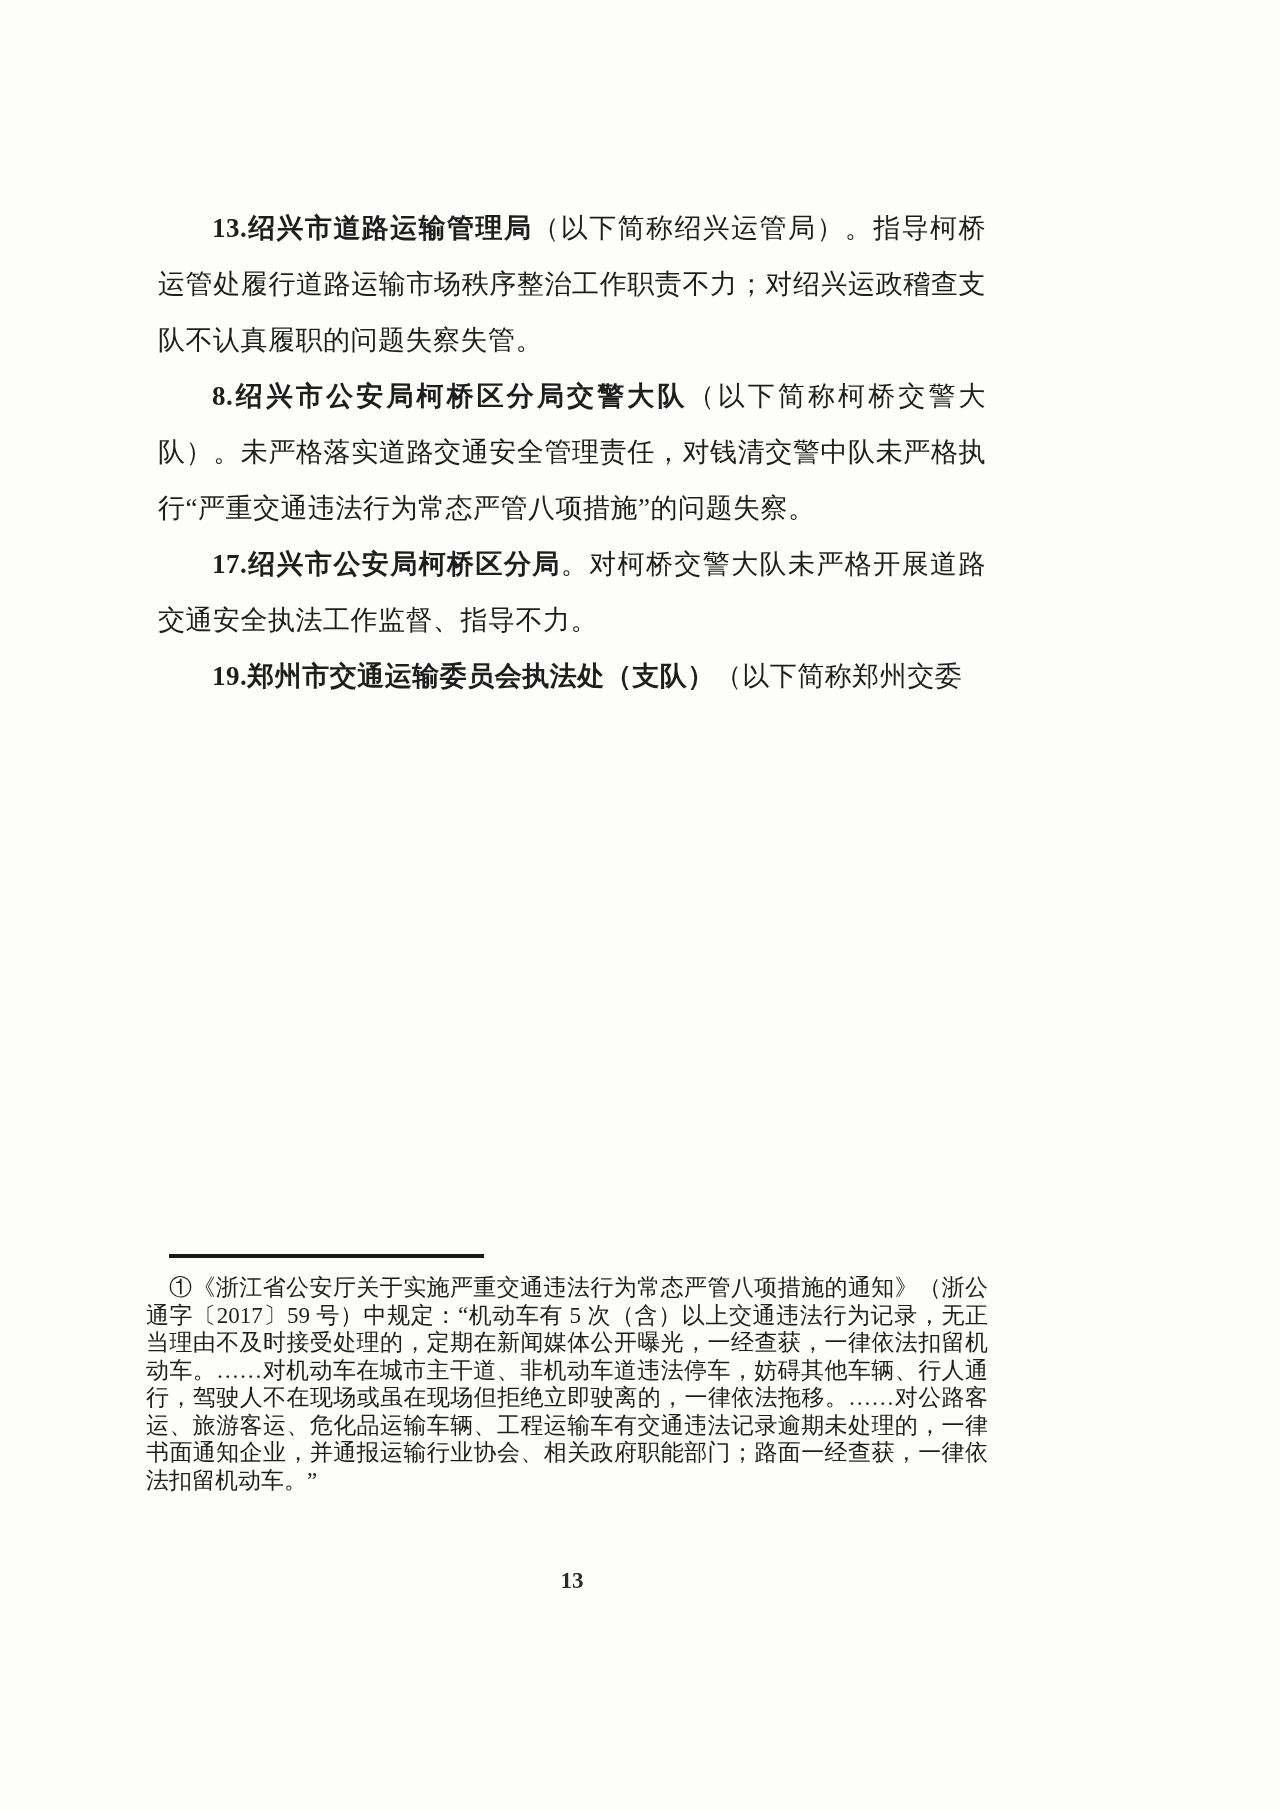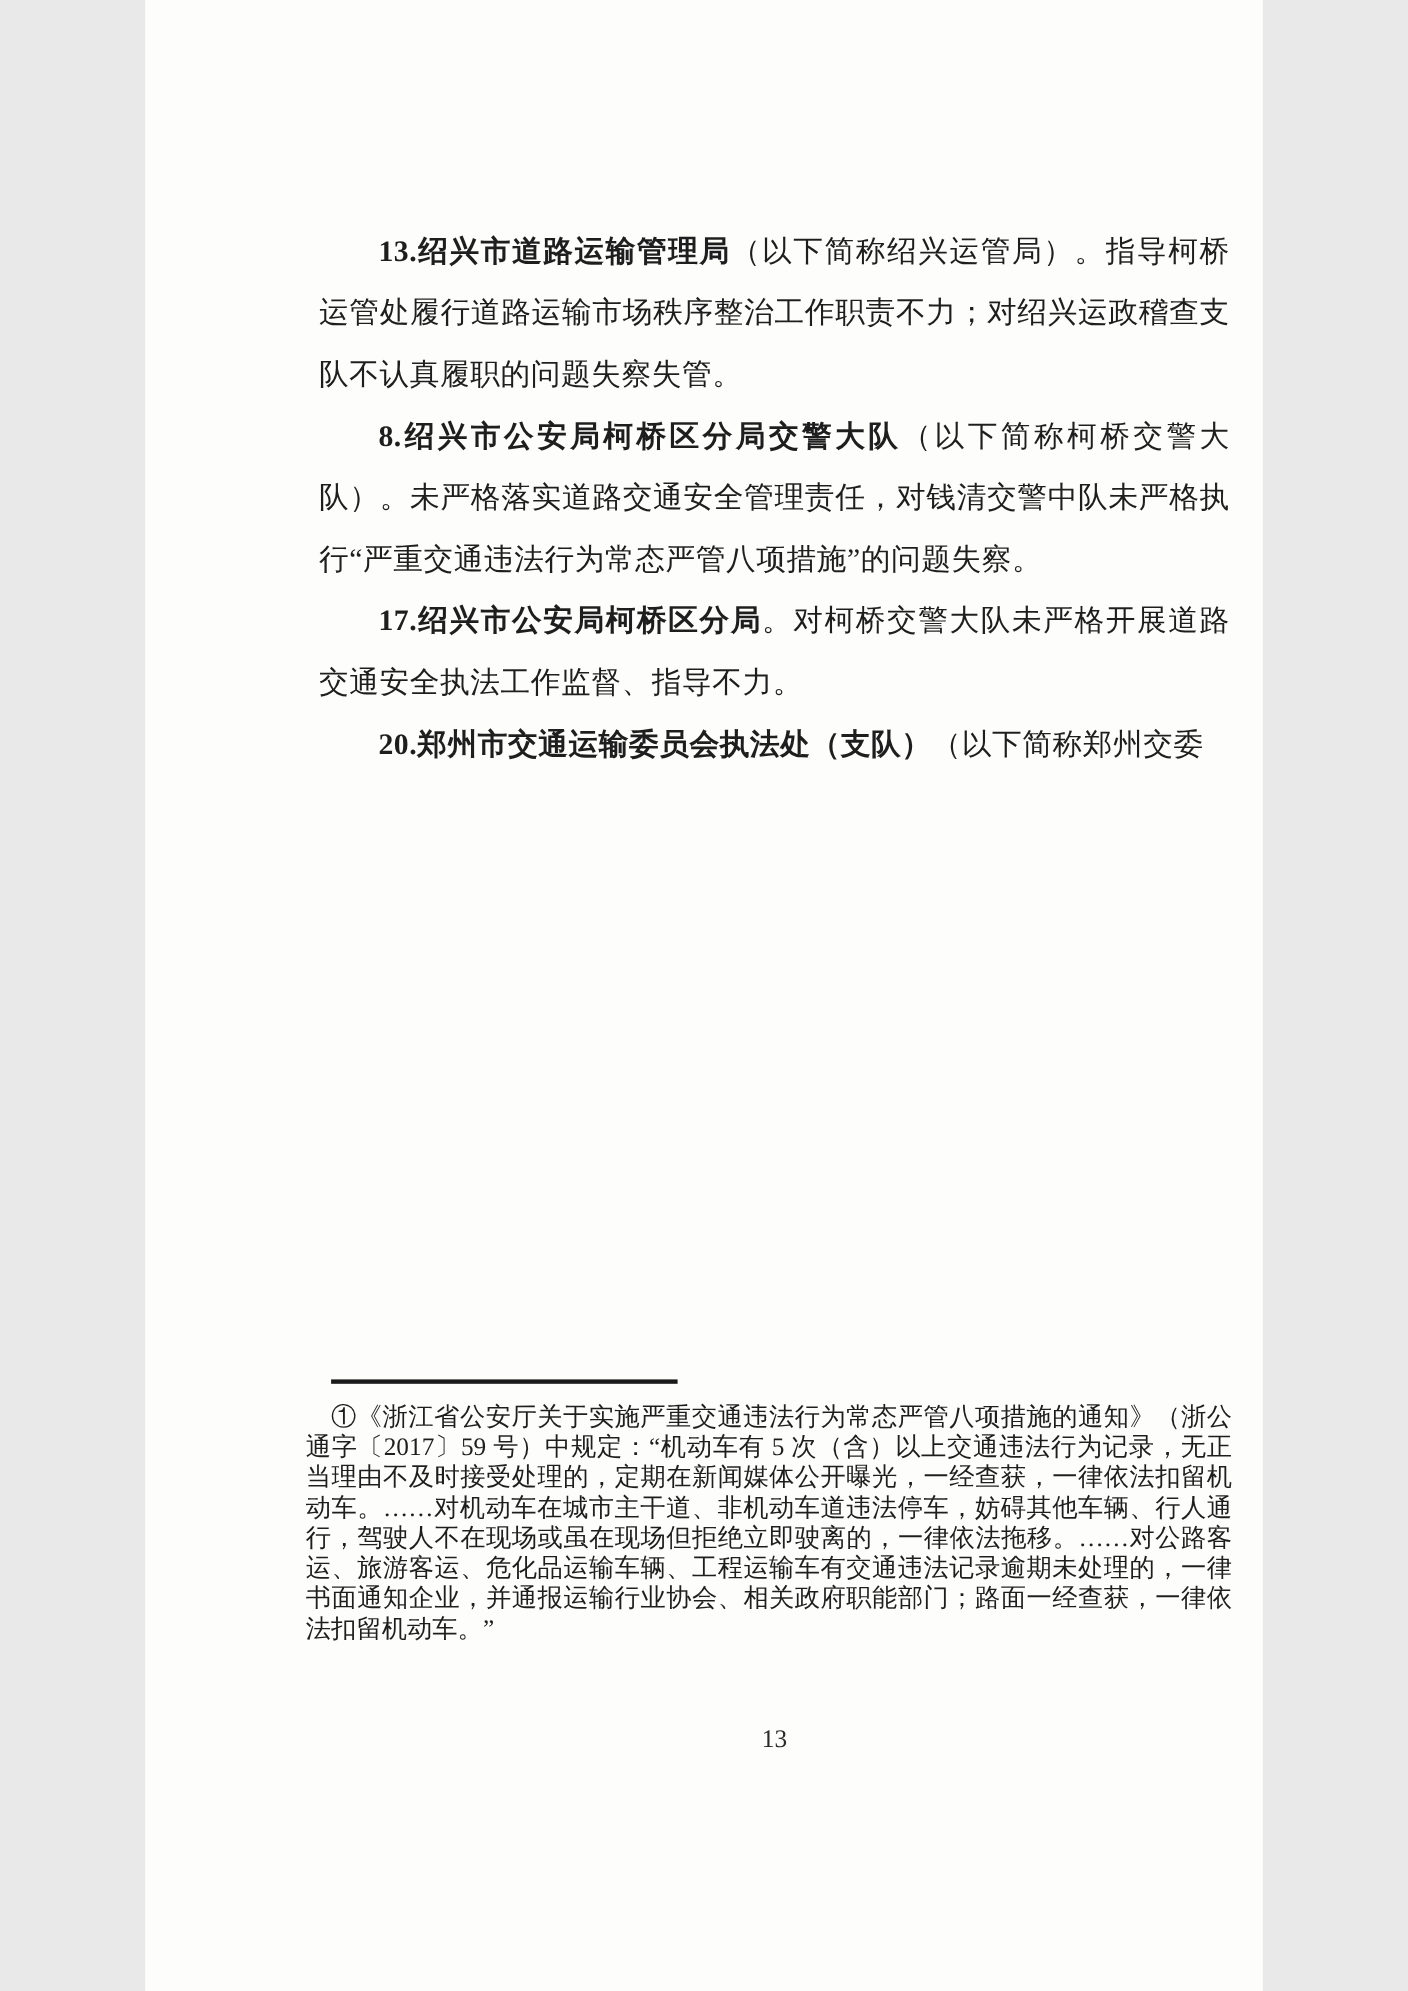--- a/index.html
+++ b/index.html
@@ -2,21 +2,21 @@
 <html lang="zh"><head>
 <meta charset="utf-8">
 <style>
   html, body {
     margin: 0;
     padding: 0;
     background: #e9e9e9;
   }
   .page {
     position: relative;
-    width: 1016px;
+    width: 1280px;
     height: 1810px;
     margin: 0 auto;
     background: #fdfdfc;
     color: #1e1e1e;
     font-family: "Liberation Serif", "DejaVu Serif", serif;
     overflow: hidden;
   }
   .content {
     position: absolute;
     left: 158px;
@@ -62,38 +62,39 @@
     text-indent: 1em;
   }
   .page-number {
     position: absolute;
     left: 158px;
     width: 828px;
     top: 1568px;
     text-align: center;
     font-size: 23px;
     color: #2a2a2a;
+    font-weight: bold;
   }
 </style>
 </head>
 <body>
 
 <div class="page">
 
   <div class="content">
 
     <p class="para"><b class="org">13.绍兴市道路运输管理局</b><span>（以下简称绍兴运管局）。指导柯桥运管处履行道路运输市场秩序整治工作职责不力；对绍兴运政稽查支队不认真履职的问题失察失管。</span><sup></sup><span></span></p>
 
 
 
     <p class="para"><b class="org">8.绍兴市公安局柯桥区分局交警大队</b><span>（以下简称柯桥交警大队）。未严格落实道路交通安全管理责任，对钱清交警中队未严格执行“严重交通违法行为常态严管八项措施”的问题失察。</span><sup></sup><span></span></p>
 
     <p class="para"><b class="org">17.绍兴市公安局柯桥区分局</b><span>。对柯桥交警大队未严格开展道路交通安全执法工作监督、指导不力。</span><sup></sup><span></span></p>
 
-    <p class="para"><b class="org">20.郑州市交通运输委员会执法处（支队）</b><span>（以下简称郑州交委</span><sup></sup><span></span></p>
+    <p class="para"><b class="org">19.郑州市交通运输委员会执法处（支队）</b><span>（以下简称郑州交委</span><sup></sup><span></span></p>
 
   </div>
 
   <div class="footnote-block">
     <div class="footnote-sep"></div>
     <p class="footnote"><span>①</span><span>《浙江省公安厅关于实施严重交通违法行为常态严管八项措施的通知》（浙公通字〔2017〕59 号）中规定：“机动车有 5 次（含）以上交通违法行为记录，无正当理由不及时接受处理的，定期在新闻媒体公开曝光，一经查获，一律依法扣留机动车。……对机动车在城市主干道、非机动车道违法停车，妨碍其他车辆、行人通行，驾驶人不在现场或虽在现场但拒绝立即驶离的，一律依法拖移。……对公路客运、旅游客运、危化品运输车辆、工程运输车有交通违法记录逾期未处理的，一律书面通知企业，并通报运输行业协会、相关政府职能部门；路面一经查获，一律依法扣留机动车。”</span></p>
   </div>
 
   <div class="page-number">13</div>
 

